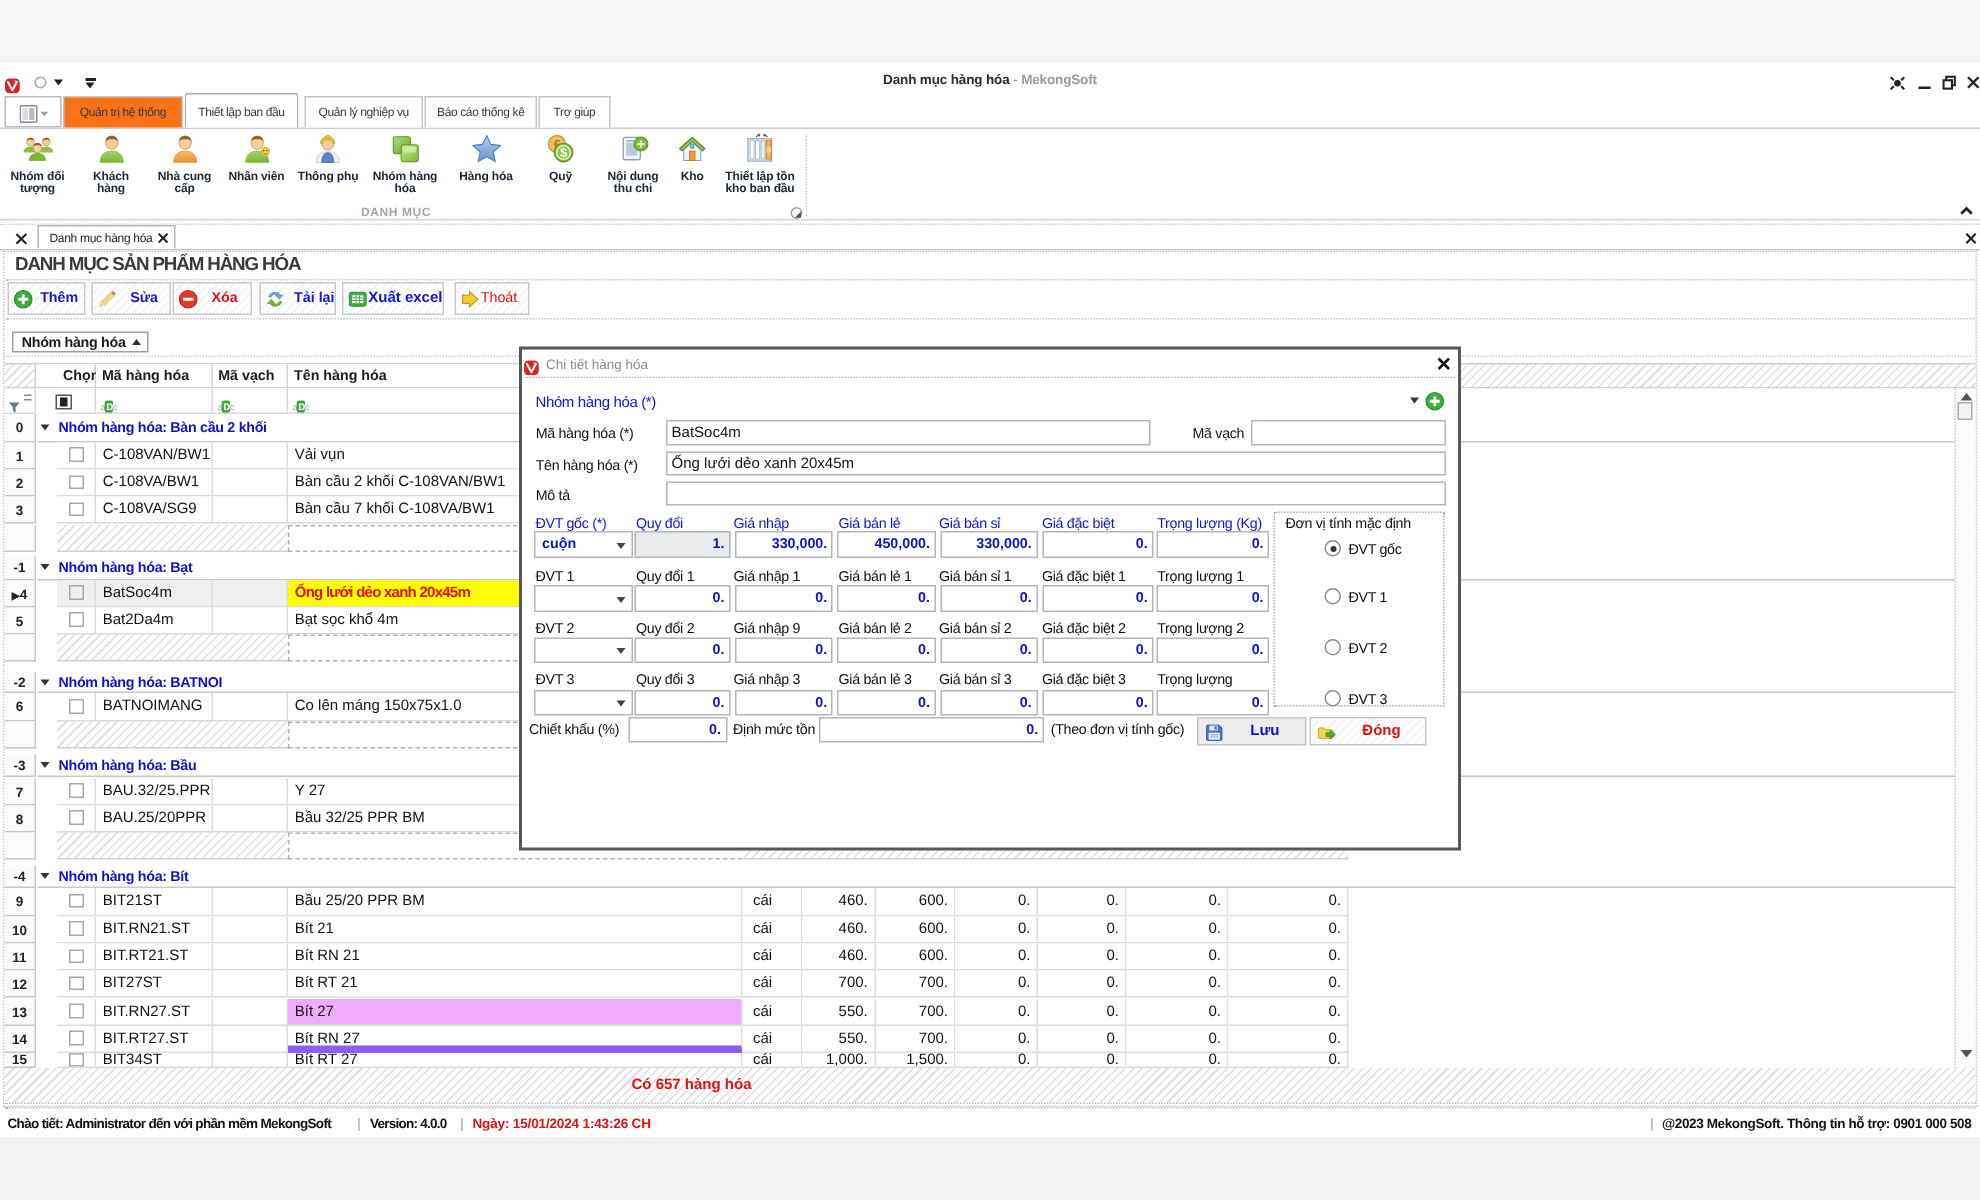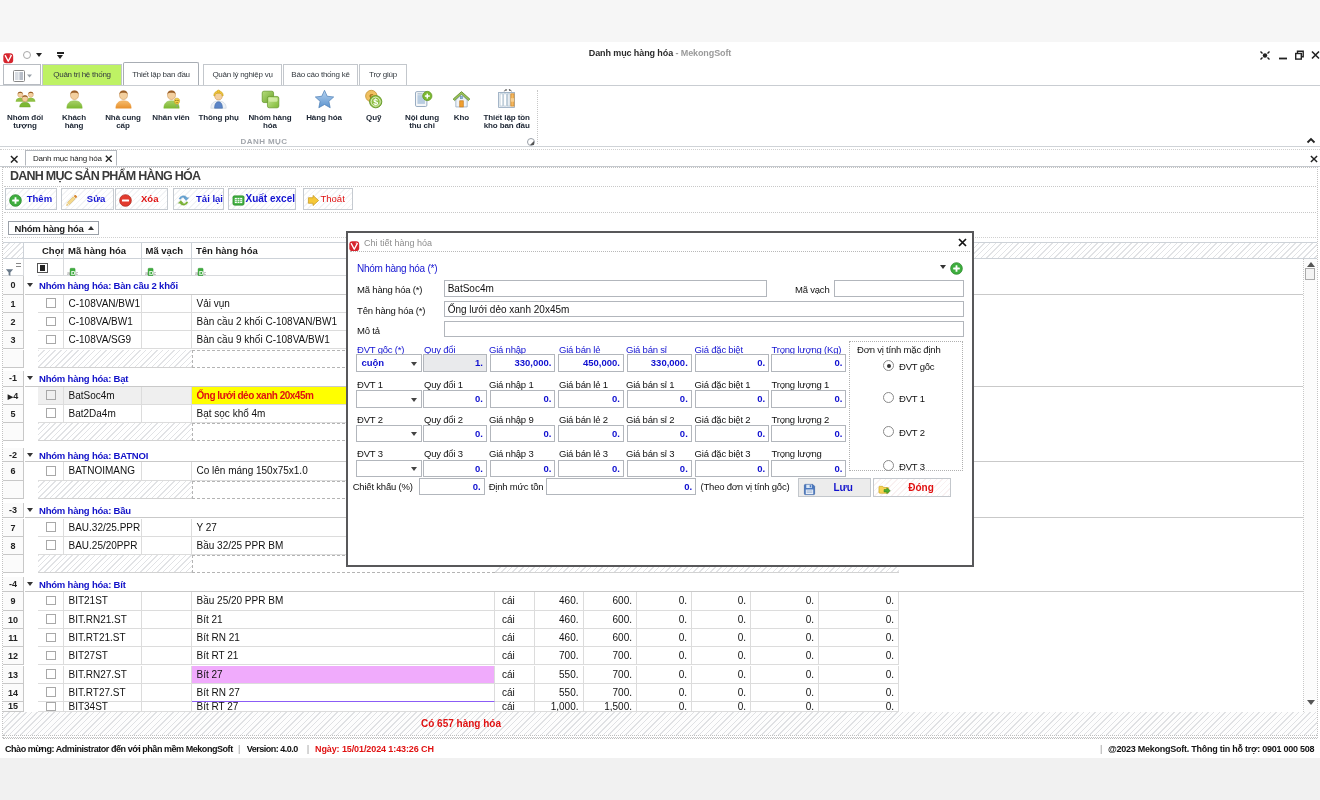--- a/index.html
+++ b/index.html
@@ -42,21 +42,21 @@
 </g>
   </svg>
 <div class="ab" style="left:0;top:84.6px;width:1320px;height:1px;background:#c9cdd2"></div>
 <div class="ab" style="left:3.2px;top:64.3px;width:38px;height:20.3px;border:1px solid #b8bcc2;background:#fff"></div>
 <svg class="ab" style="left:13px;top:69.5px" width="20" height="12" viewBox="0 0 20 12">
 <rect x="0.5" y="0.5" width="11" height="11" rx="1" fill="#fff" stroke="#888"></rect>
 <rect x="2" y="2" width="3.6" height="8" fill="#d8dce2"></rect>
     <rect x="6.4" y="2" width="3.6" height="8" fill="#b8bec8"></rect>
 <path d="M14 4.5 L19 4.5 L16.5 7.5 Z" fill="#98a0a8"></path>
   </svg>
-<div class="ab nw" style="left:42px;top:64.3px;width:80px;height:20.3px;border:1px solid #c3c7cc;border-bottom:none;background:#bef264;text-align:center;font-size:8px;color:#33393f;line-height:20.5px;letter-spacing:-0.25px">Quản trị hệ thống</div>
+<div class="ab nw" style="left:42px;top:64.3px;width:80px;height:20.3px;border:1px solid #c3c7cc;border-bottom:none;background:#f97316;text-align:center;font-size:8px;color:#33393f;line-height:20.5px;letter-spacing:-0.25px">Quản trị hệ thống</div>
 <div class="ab nw" style="left:123px;top:61.8px;width:76px;height:23px;border:1px solid #a8adb4;border-bottom:none;background:#fff;border-radius:2px 2px 0 0;text-align:center;font-size:8px;color:#33393f;line-height:24px;letter-spacing:-0.25px;z-index:3">Thiết lập ban đầu</div>
 <div class="ab nw" style="left:203px;top:64.3px;width:79px;height:20.3px;border:1px solid #c3c7cc;border-bottom:none;background:#fff;text-align:center;font-size:8px;color:#33393f;line-height:20.5px;letter-spacing:-0.25px">Quản lý nghiệp vụ</div>
 <div class="ab nw" style="left:283px;top:64.3px;width:75px;height:20.3px;border:1px solid #c3c7cc;border-bottom:none;background:#fff;text-align:center;font-size:8px;color:#33393f;line-height:20.5px;letter-spacing:-0.25px">Báo cáo thống kê</div>
 <div class="ab nw" style="left:359px;top:64.3px;width:48px;height:20.3px;border:1px solid #c3c7cc;border-bottom:none;background:#fff;text-align:center;font-size:8px;color:#33393f;line-height:20.5px;letter-spacing:-0.25px">Trợ giúp</div>
 <div class="ab" style="left:14.5px;top:88.5px;width:21px;height:21px"><svg width="21" height="21" viewBox="0 0 26 24">
 <g transform="translate(-0.5,0.2) scale(0.88)">
         <path d="M8 3 C5.5 3 4.4 4.7 4.5 6.8 C4.6 8.8 5.8 10.3 8 10.3 C10.2 10.3 11.4 8.8 11.5 6.8 C11.6 4.7 10.5 3 8 3 Z" fill="#f3cf9e" stroke="#c89050" stroke-width="0.7"></path>
         <path d="M4.5 5.6 C4.5 3.8 5.8 2.6 8 2.6 C10.2 2.6 11.5 3.8 11.5 5.6 C10.7 4.7 9.8 4.4 8 4.4 C6.2 4.4 5.3 4.7 4.5 5.6Z" fill="#9a5f28"></path>
         <path d="M1.5 16.5 C1.5 12.8 4 11 8 11 C12 11 14.5 12.8 14.5 16.5 Z" fill="#8fc045"></path>
       </g>
@@ -337,21 +337,21 @@
 <div class="ab dcell" style="left:583.5px;top:312.9px;width:53.5px;height:18.30000000000001px;line-height:18.30000000000001px;background:#fff;border-bottom:1px solid #dcdcdc;"></div>
 <div class="ab dcell" style="left:637px;top:312.9px;width:55px;height:18.30000000000001px;line-height:18.30000000000001px;background:#fff;border-bottom:1px solid #dcdcdc;"></div>
 <div class="ab dcell" style="left:692px;top:312.9px;width:59px;height:18.30000000000001px;line-height:18.30000000000001px;background:#fff;border-bottom:1px solid #dcdcdc;"></div>
 <div class="ab dcell" style="left:751px;top:312.9px;width:68px;height:18.30000000000001px;line-height:18.30000000000001px;background:#fff;border-bottom:1px solid #dcdcdc;"></div>
 <div class="ab dcell" style="left:819px;top:312.9px;width:80px;height:18.30000000000001px;line-height:18.30000000000001px;background:#fff;border-bottom:1px solid #dcdcdc;"></div>
 <div class="ab" style="left:46px;top:316.54999999999995px;width:9.5px;height:9.5px;border:1px solid #a8a8a8;background:#fff"></div>
 <div class="ab ind" style="left:3px;top:331.2px;width:21px;height:18.30000000000001px;line-height:18.30000000000001px">3</div>
 <div class="ab dcell" style="left:38px;top:331.2px;width:26px;height:18.30000000000001px;line-height:18.30000000000001px;background:#fff;border-bottom:1px solid #dcdcdc;"></div>
 <div class="ab dcell" style="left:64px;top:331.2px;width:77.5px;height:18.30000000000001px;line-height:18.30000000000001px;background:#fff;border-bottom:1px solid #dcdcdc;padding-left:4.5px;">C-108VA/SG9</div>
 <div class="ab dcell" style="left:141.5px;top:331.2px;width:50.5px;height:18.30000000000001px;line-height:18.30000000000001px;background:#fff;border-bottom:1px solid #dcdcdc;padding-left:4.5px;"></div>
-<div class="ab dcell" style="left:192px;top:331.2px;width:303px;height:18.30000000000001px;line-height:18.30000000000001px;background:#fff;border-bottom:1px solid #dcdcdc;padding-left:4.5px;">Bàn cầu 9 khối C-108VA/BW1</div>
+<div class="ab dcell" style="left:192px;top:331.2px;width:303px;height:18.30000000000001px;line-height:18.30000000000001px;background:#fff;border-bottom:1px solid #dcdcdc;padding-left:4.5px;">Bàn cầu 7 khối C-108VA/BW1</div>
 <div class="ab dcell" style="left:495px;top:331.2px;width:40px;height:18.30000000000001px;line-height:18.30000000000001px;background:#fff;border-bottom:1px solid #dcdcdc;"></div>
 <div class="ab dcell" style="left:535px;top:331.2px;width:48.5px;height:18.30000000000001px;line-height:18.30000000000001px;background:#fff;border-bottom:1px solid #dcdcdc;"></div>
 <div class="ab dcell" style="left:583.5px;top:331.2px;width:53.5px;height:18.30000000000001px;line-height:18.30000000000001px;background:#fff;border-bottom:1px solid #dcdcdc;"></div>
 <div class="ab dcell" style="left:637px;top:331.2px;width:55px;height:18.30000000000001px;line-height:18.30000000000001px;background:#fff;border-bottom:1px solid #dcdcdc;"></div>
 <div class="ab dcell" style="left:692px;top:331.2px;width:59px;height:18.30000000000001px;line-height:18.30000000000001px;background:#fff;border-bottom:1px solid #dcdcdc;"></div>
 <div class="ab dcell" style="left:751px;top:331.2px;width:68px;height:18.30000000000001px;line-height:18.30000000000001px;background:#fff;border-bottom:1px solid #dcdcdc;"></div>
 <div class="ab dcell" style="left:819px;top:331.2px;width:80px;height:18.30000000000001px;line-height:18.30000000000001px;background:#fff;border-bottom:1px solid #dcdcdc;"></div>
 <div class="ab" style="left:46px;top:334.85px;width:9.5px;height:9.5px;border:1px solid #a8a8a8;background:#fff"></div>
 <div class="ab ind" style="left:3px;top:349.5px;width:21px;height:18.30000000000001px"></div>
 <div class="ab hatch" style="left:38px;top:349.5px;width:154px;height:18.30000000000001px;border-bottom:1px solid #d2d2d2"></div>
@@ -512,21 +512,21 @@
 <div class="ab dcell num" style="left:583.5px;top:665.5px;width:53.5px;height:18.299999999999955px;line-height:18.299999999999955px;background:#fff;border-bottom:1px solid #dcdcdc;">700.</div>
 <div class="ab dcell num" style="left:637px;top:665.5px;width:55px;height:18.299999999999955px;line-height:18.299999999999955px;background:#fff;border-bottom:1px solid #dcdcdc;">0.</div>
 <div class="ab dcell num" style="left:692px;top:665.5px;width:59px;height:18.299999999999955px;line-height:18.299999999999955px;background:#fff;border-bottom:1px solid #dcdcdc;">0.</div>
 <div class="ab dcell num" style="left:751px;top:665.5px;width:68px;height:18.299999999999955px;line-height:18.299999999999955px;background:#fff;border-bottom:1px solid #dcdcdc;">0.</div>
 <div class="ab dcell num" style="left:819px;top:665.5px;width:80px;height:18.299999999999955px;line-height:18.299999999999955px;background:#fff;border-bottom:1px solid #dcdcdc;">0.</div>
 <div class="ab" style="left:46px;top:669.15px;width:9.5px;height:9.5px;border:1px solid #a8a8a8;background:#fff"></div>
 <div class="ab ind" style="left:3px;top:683.8px;width:21px;height:18.300000000000068px;line-height:18.300000000000068px">14</div>
 <div class="ab dcell" style="left:38px;top:683.8px;width:26px;height:18.300000000000068px;line-height:18.300000000000068px;background:#fff;border-bottom:1px solid #dcdcdc;"></div>
 <div class="ab dcell" style="left:64px;top:683.8px;width:77.5px;height:18.300000000000068px;line-height:18.300000000000068px;background:#fff;border-bottom:1px solid #dcdcdc;padding-left:4.5px;">BIT.RT27.ST</div>
 <div class="ab dcell" style="left:141.5px;top:683.8px;width:50.5px;height:18.300000000000068px;line-height:18.300000000000068px;background:#fff;border-bottom:1px solid #dcdcdc;padding-left:4.5px;"></div>
-<div class="ab dcell" style="left:192px;top:683.8px;width:303px;height:18.300000000000068px;line-height:18.300000000000068px;background:#fff;border-bottom:1px solid #8b5cf6;padding-left:4.5px;">Bít RN 27</div>
+<div class="ab dcell" style="left:192px;top:683.8px;width:303px;height:18.300000000000068px;line-height:18.300000000000068px;background:#fff;border-bottom:5px solid #8b5cf6;padding-left:4.5px;">Bít RN 27</div>
 <div class="ab dcell" style="left:495px;top:683.8px;width:40px;height:18.300000000000068px;line-height:18.300000000000068px;background:#fff;border-bottom:1px solid #dcdcdc;padding-left:7px;">cái</div>
 <div class="ab dcell num" style="left:535px;top:683.8px;width:48.5px;height:18.300000000000068px;line-height:18.300000000000068px;background:#fff;border-bottom:1px solid #dcdcdc;">550.</div>
 <div class="ab dcell num" style="left:583.5px;top:683.8px;width:53.5px;height:18.300000000000068px;line-height:18.300000000000068px;background:#fff;border-bottom:1px solid #dcdcdc;">700.</div>
 <div class="ab dcell num" style="left:637px;top:683.8px;width:55px;height:18.300000000000068px;line-height:18.300000000000068px;background:#fff;border-bottom:1px solid #dcdcdc;">0.</div>
 <div class="ab dcell num" style="left:692px;top:683.8px;width:59px;height:18.300000000000068px;line-height:18.300000000000068px;background:#fff;border-bottom:1px solid #dcdcdc;">0.</div>
 <div class="ab dcell num" style="left:751px;top:683.8px;width:68px;height:18.300000000000068px;line-height:18.300000000000068px;background:#fff;border-bottom:1px solid #dcdcdc;">0.</div>
 <div class="ab dcell num" style="left:819px;top:683.8px;width:80px;height:18.300000000000068px;line-height:18.300000000000068px;background:#fff;border-bottom:1px solid #dcdcdc;">0.</div>
 <div class="ab" style="left:46px;top:687.45px;width:9.5px;height:9.5px;border:1px solid #a8a8a8;background:#fff"></div>
 <div class="ab ind" style="left:3px;top:702.1px;width:21px;height:9.899999999999977px;line-height:9.899999999999977px">15</div>
 <div class="ab dcell" style="left:38px;top:702.1px;width:26px;height:9.899999999999977px;line-height:9.899999999999977px;background:#fff;border-bottom:1px solid #dcdcdc;"></div>
@@ -544,21 +544,21 @@
 <div class="ab hatch" style="left:3px;top:712px;width:1313.5px;height:22.5px;background-color:#fdfdfd"></div>
 <div class="ab nw" style="left:421px;top:717.5px;font-size:10px;font-weight:bold;color:#e01111">Có 657 hàng hóa</div>
 <div class="ab" style="left:3px;top:735px;width:1313.5px;height:1px;border-top:1px dotted #bcbcbc"></div>
 <div class="ab" style="left:3px;top:737.5px;width:1313.5px;height:1px;border-top:1px dotted #bcbcbc"></div>
 <div class="ab" style="left:1302.5px;top:258.5px;width:1px;height:453px;border-left:1px dotted #c8c8c8"></div>
 <div class="ab" style="left:1303.5px;top:258.5px;width:13px;height:453px;background:#fcfcfc"></div>
 <div class="ab" style="left:1306.5px;top:261.5px;width:0;height:0;border-left:4px solid transparent;border-right:4px solid transparent;border-bottom:5px solid #555"></div>
 <div class="ab" style="left:1304.5px;top:268px;width:10px;height:12px;border:1px solid #aaa;background:#f4f4f4"></div>
 <div class="ab" style="left:1306.5px;top:700px;width:0;height:0;border-left:4px solid transparent;border-right:4px solid transparent;border-top:5px solid #555"></div>
 <div class="ab nw" style="left:0;top:740px;width:1320px;height:17px;background:#fff;font-size:9px;font-weight:bold;color:#111">
-<span style="position:absolute;left:5px;top:4px;letter-spacing:-0.45px">Chào mừng: Administrator đến với phần mềm MekongSoft</span>
+<span style="position:absolute;left:5px;top:4px;letter-spacing:-0.45px">Chào tiết: Administrator đến với phần mềm MekongSoft</span>
 <span style="position:absolute;left:238px;top:4px;color:#bbb">|</span>
 <span style="position:absolute;left:246.7px;top:4px;letter-spacing:-0.5px">Version: 4.0.0</span>
 <span style="position:absolute;left:306.7px;top:4px;color:#bbb">|</span>
 <span style="position:absolute;left:315px;top:4px;color:#e01111;letter-spacing:-0.1px">Ngày: 15/01/2024 1:43:26 CH</span>
 <span style="position:absolute;left:1100px;top:4px;color:#bbb">|</span>
 <span style="position:absolute;left:1108px;top:4px;letter-spacing:-0.25px">@2023 MekongSoft. Thông tin hỗ trợ: 0901 000 508</span>
 </div>
 <div class="ab" style="left:345.8px;top:230.7px;width:628.7px;height:336.3px;background:#fff;border:2px solid #58585a;z-index:10">
 <div class="ab" style="left:1.7px;top:4.8px"><svg width="10.5" height="10.5" viewBox="0 0 16 16">
         <rect x="0.5" y="0.5" width="15" height="15" rx="4.5" fill="#d6252e"></rect>

